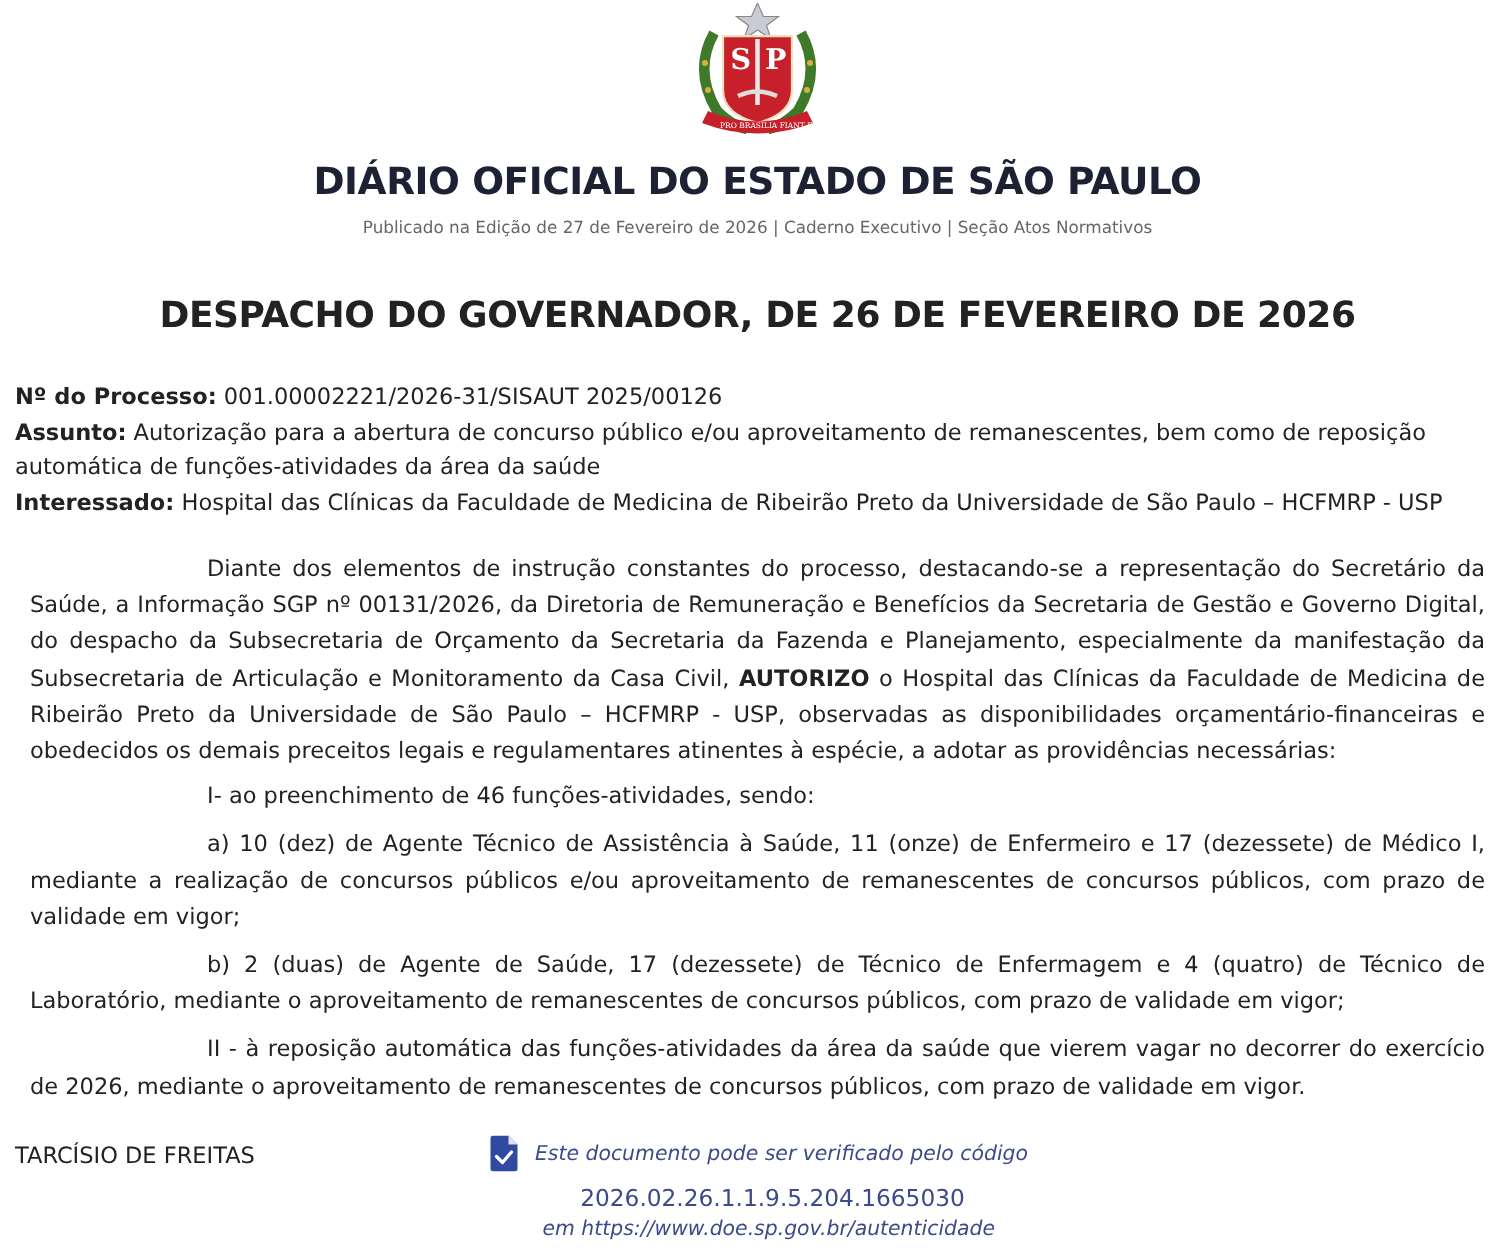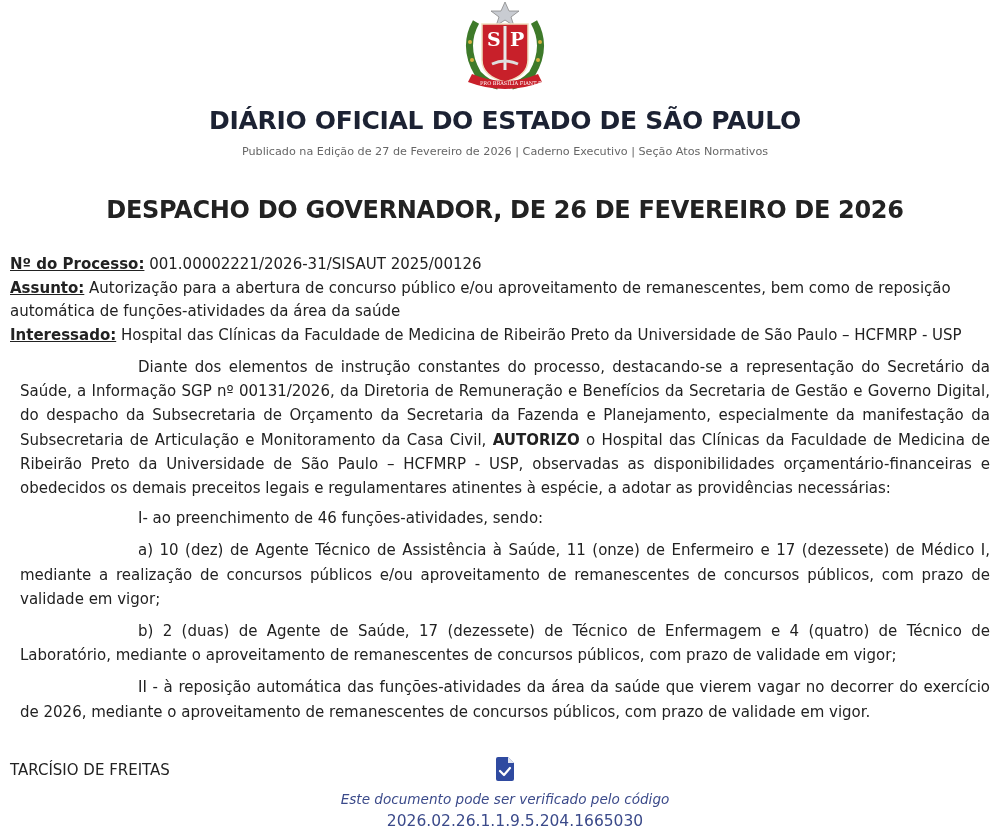--- a/index.html
+++ b/index.html
@@ -3,28 +3,28 @@
 <meta charset="utf-8">
 <style>
   html, body { margin: 0; padding: 0; background: #ffffff; }
   body { width: 1001px; height: 833px; overflow: hidden; font-family: "DejaVu Sans", sans-serif; color: #222222; }
   .page { position: relative; width: 1001px; }
   .emblem { position: absolute; left: 458px; top: 2px; width: 94px; height: 92px; }
   .title { position: absolute; left: 0; top: 106px; width: 1010px; text-align: center; font-family: "DejaVu Sans", sans-serif; font-weight: bold; font-size: 25px; color: #1c2233; letter-spacing: -0.3px; }
   .subtitle { position: absolute; left: 0; top: 145px; width: 1010px; text-align: center; font-size: 11.2px; color: #666666; }
   .doc-title { position: absolute; left: 0; top: 196px; width: 1010px; text-align: center; font-weight: bold; font-size: 24px; color: #222222; letter-spacing: -0.3px; }
   .meta { position: absolute; left: 10px; top: 253px; width: 985px; font-size: 15px; line-height: 23.5px; }
-  .meta b { font-weight: bold; text-decoration: underline; }
+  .meta b { font-weight: bold; }
   .body { position: absolute; left: 20px; top: 355px; width: 970px; font-size: 15px; line-height: 24.2px; text-align: justify; }
   .body p { margin: 0 0 8px 0; text-indent: 118px; }
-  .body p.first { margin-bottom: 6px; }
+  .body p.first { margin-bottom: 6px; margin-top: 12px; }
   .body b { font-weight: bold; }
   .signature { position: absolute; left: 10px; top: 761px; font-size: 15px; }
   .verify { position: absolute; left: 0; top: 757px; width: 1010px; text-align: center; }
-  .verify-line { font-style: italic; font-size: 13.6px; color: #3b4a8a; display: inline-flex; align-items: center; gap: 10px; flex-direction: column; }
+  .verify-line { font-style: italic; font-size: 13.6px; color: #3b4a8a; display: inline-flex; align-items: center; gap: 10px; }
   .verify-icon { width: 22px; height: 24px; display: inline-block; }
   .code { font-size: 15.5px; color: #3b4a8a; margin-top: 5px; margin-left: 20px; }
   .url { font-style: italic; font-size: 13.6px; color: #3b4a8a; margin-top: 3px; margin-left: 15px; }
 </style>
 </head>
 <body>
 
 <div class="page">
 
   <svg class="emblem" viewBox="0 0 94 92">

